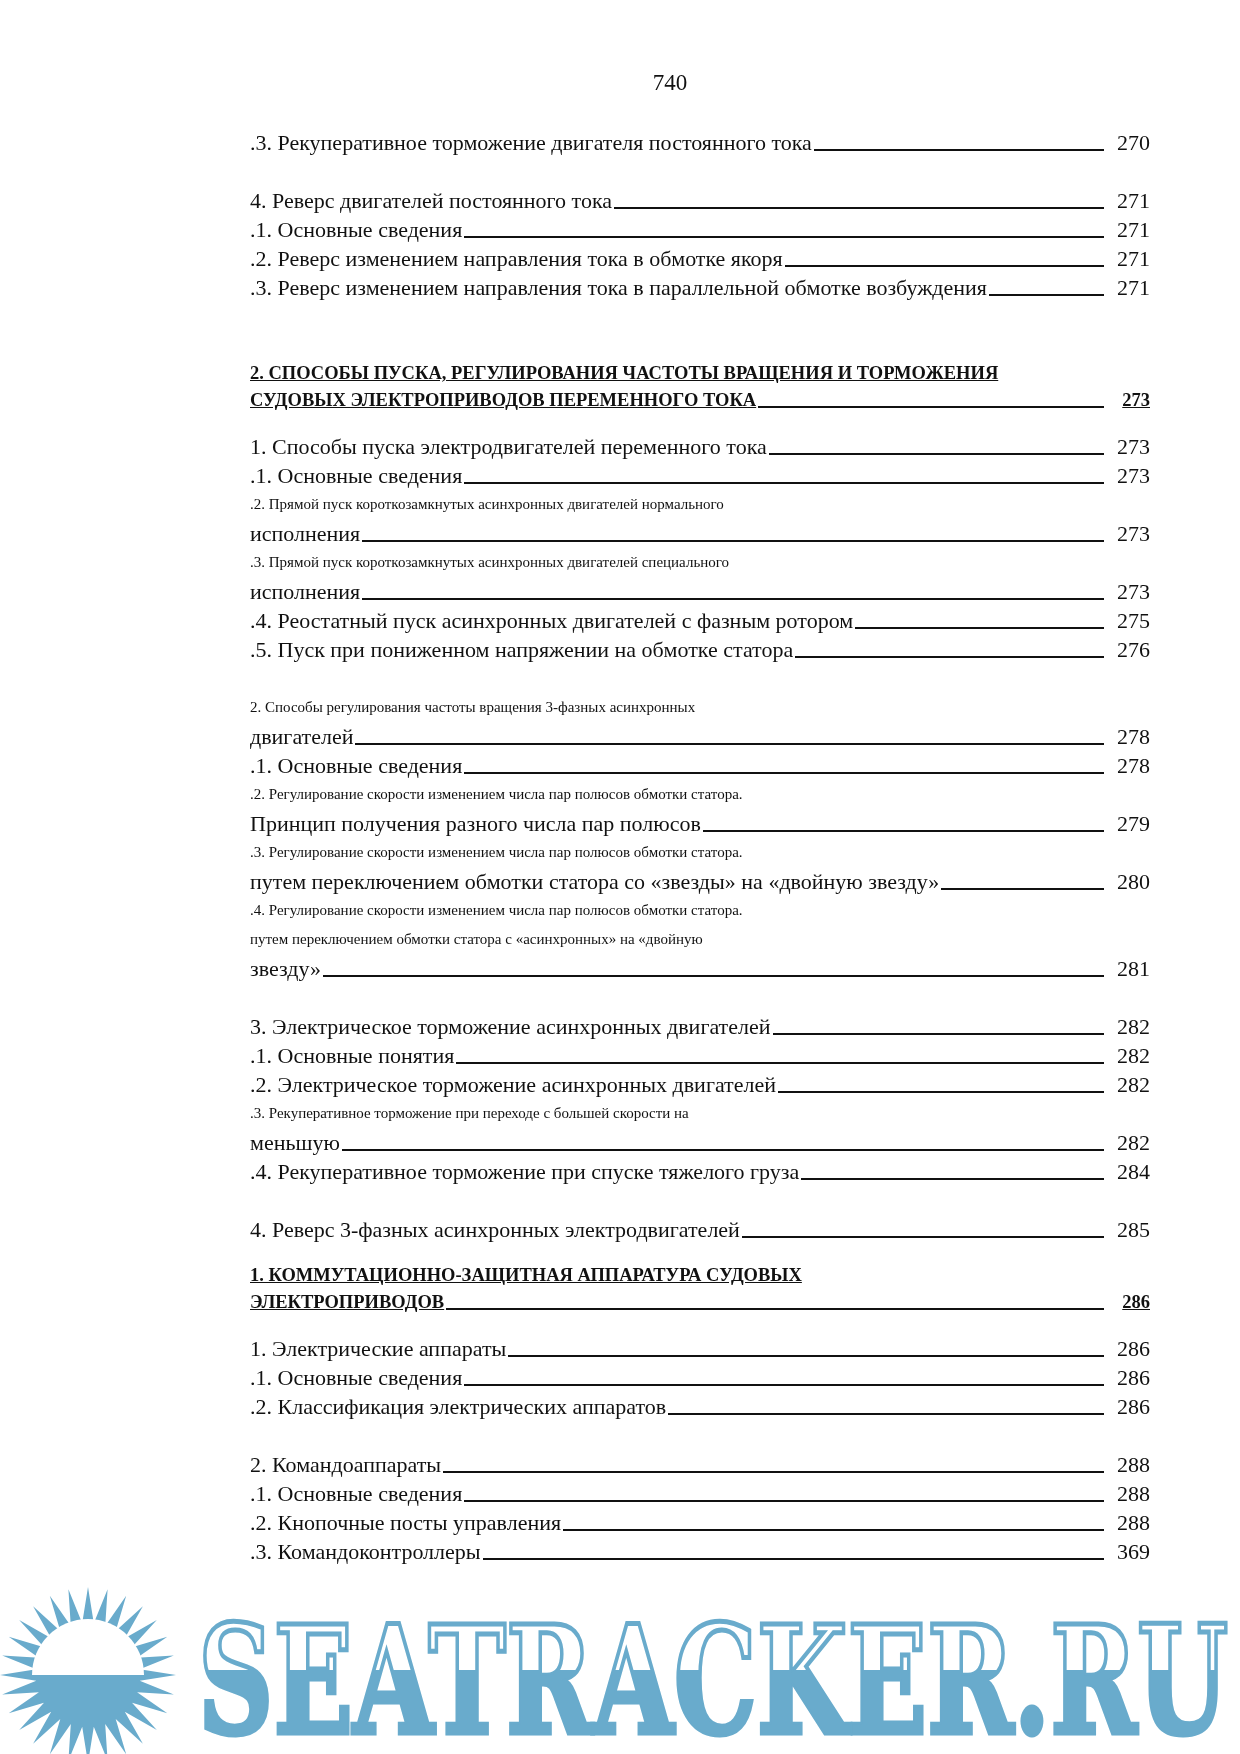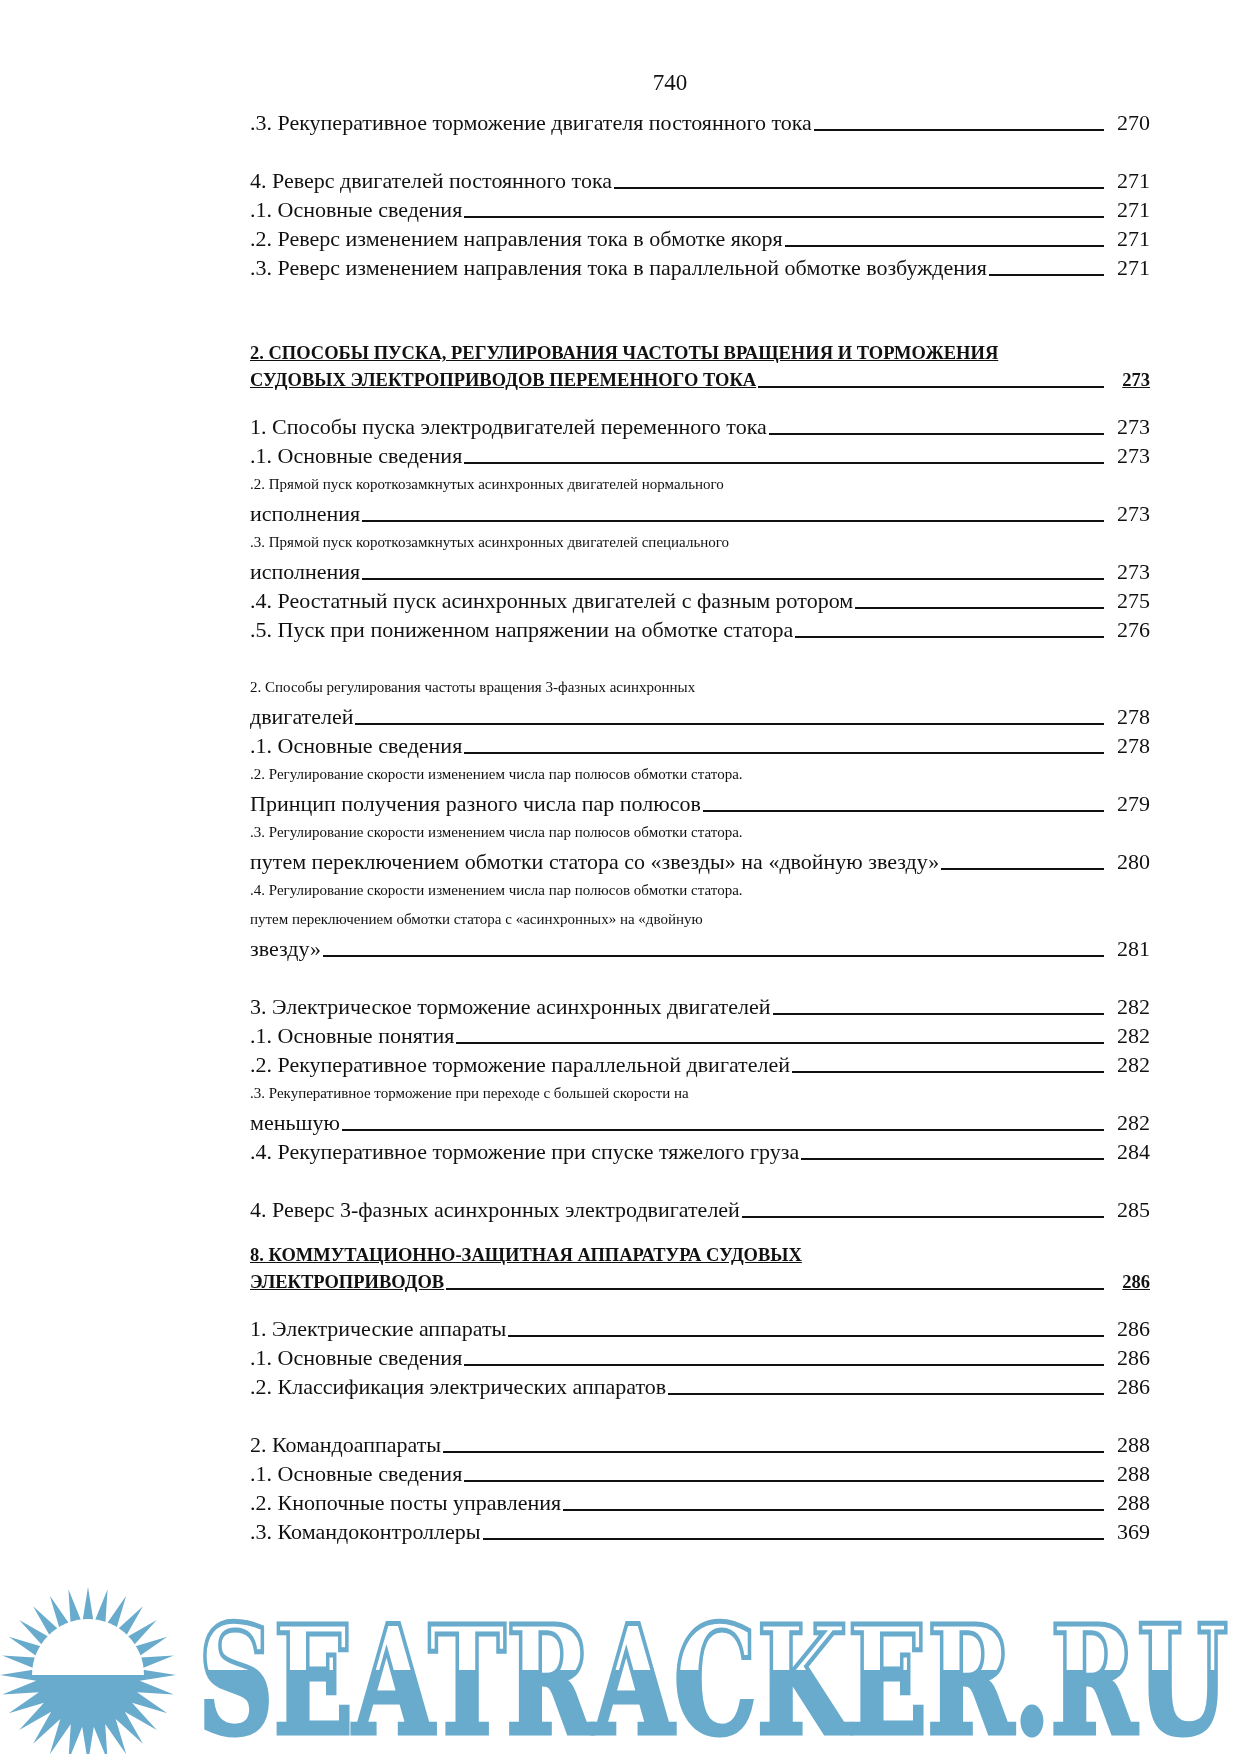--- a/index.html
+++ b/index.html
@@ -1,19 +1,19 @@
 <!DOCTYPE html>
 <html><head>
 <meta charset="utf-8">
 <style>
   html, body { margin: 0; padding: 0; background: #ffffff; }
   body { width: 1240px; height: 1754px; position: relative; overflow: hidden;
          font-family: "Liberation Serif", serif; color: #111; }
   .page-num { position: absolute; top: 70px; left: 0; width: 1340px; text-align: center; font-size: 23px; }
-  .toc { position: absolute; left: 250px; width: 900px; top: 108px; }
+  .toc { position: absolute; left: 250px; width: 900px; top: 128px; }
   .entry { position: relative; }
   .entry .l1 { font-size: 15px; line-height: 29px; height: 29px; white-space: nowrap; }
   .leader-row { display: flex; align-items: flex-end; font-size: 22px; line-height: 29px; height: 29px; white-space: nowrap; }
   .leader-row .lt { flex: 0 0 auto; }
   .leader-row .ld { flex: 1 1 auto; border-bottom: 2px solid #111; margin-bottom: 6px; margin-left: 2px; margin-right: 2px; }
   .leader-row .lp { flex: 0 0 auto; width: 44px; text-align: right; }
   .heading .l1, .heading .leader-row { font-weight: bold; font-size: 18.5px; line-height: 27px; height: 27px; text-decoration: underline; }
   .gap { height: 29px; }
   .gap-lg { height: 58px; }
   .gap-sm { height: 18px; }
@@ -166,21 +166,21 @@
     </div>
     <div class="entry">
       <div class="leader-row">
         <span class="lt">.1. Основные понятия</span>
         <span class="ld"></span>
         <span class="lp">282</span>
       </div>
     </div>
     <div class="entry">
       <div class="leader-row">
-        <span class="lt">.2. Рекуперативное торможение параллельной двигателей</span>
+        <span class="lt">.2. Электрическое торможение асинхронных двигателей</span>
         <span class="ld"></span>
         <span class="lp">282</span>
       </div>
     </div>
     <div class="entry">
       <div class="l1">.3. Рекуперативное торможение при переходе с большей скорости на</div>
       <div class="leader-row">
         <span class="lt">меньшую</span>
         <span class="ld"></span>
         <span class="lp">282</span>
@@ -196,21 +196,21 @@
     <div class="gap"></div>
     <div class="entry">
       <div class="leader-row">
         <span class="lt">4. Реверс 3-фазных  асинхронных электродвигателей</span>
         <span class="ld"></span>
         <span class="lp">285</span>
       </div>
     </div>
     <div class="gap-sm"></div>
     <div class="entry heading">
-      <div class="l1">8. КОММУТАЦИОННО-ЗАЩИТНАЯ АППАРАТУРА СУДОВЫХ</div>
+      <div class="l1">1. КОММУТАЦИОННО-ЗАЩИТНАЯ АППАРАТУРА СУДОВЫХ</div>
       <div class="leader-row">
         <span class="lt">ЭЛЕКТРОПРИВОДОВ</span>
         <span class="ld"></span>
         <span class="lp">286</span>
       </div>
     </div>
     <div class="gap-sm"></div>
     <div class="entry">
       <div class="leader-row">
         <span class="lt">1. Электрические аппараты</span>

